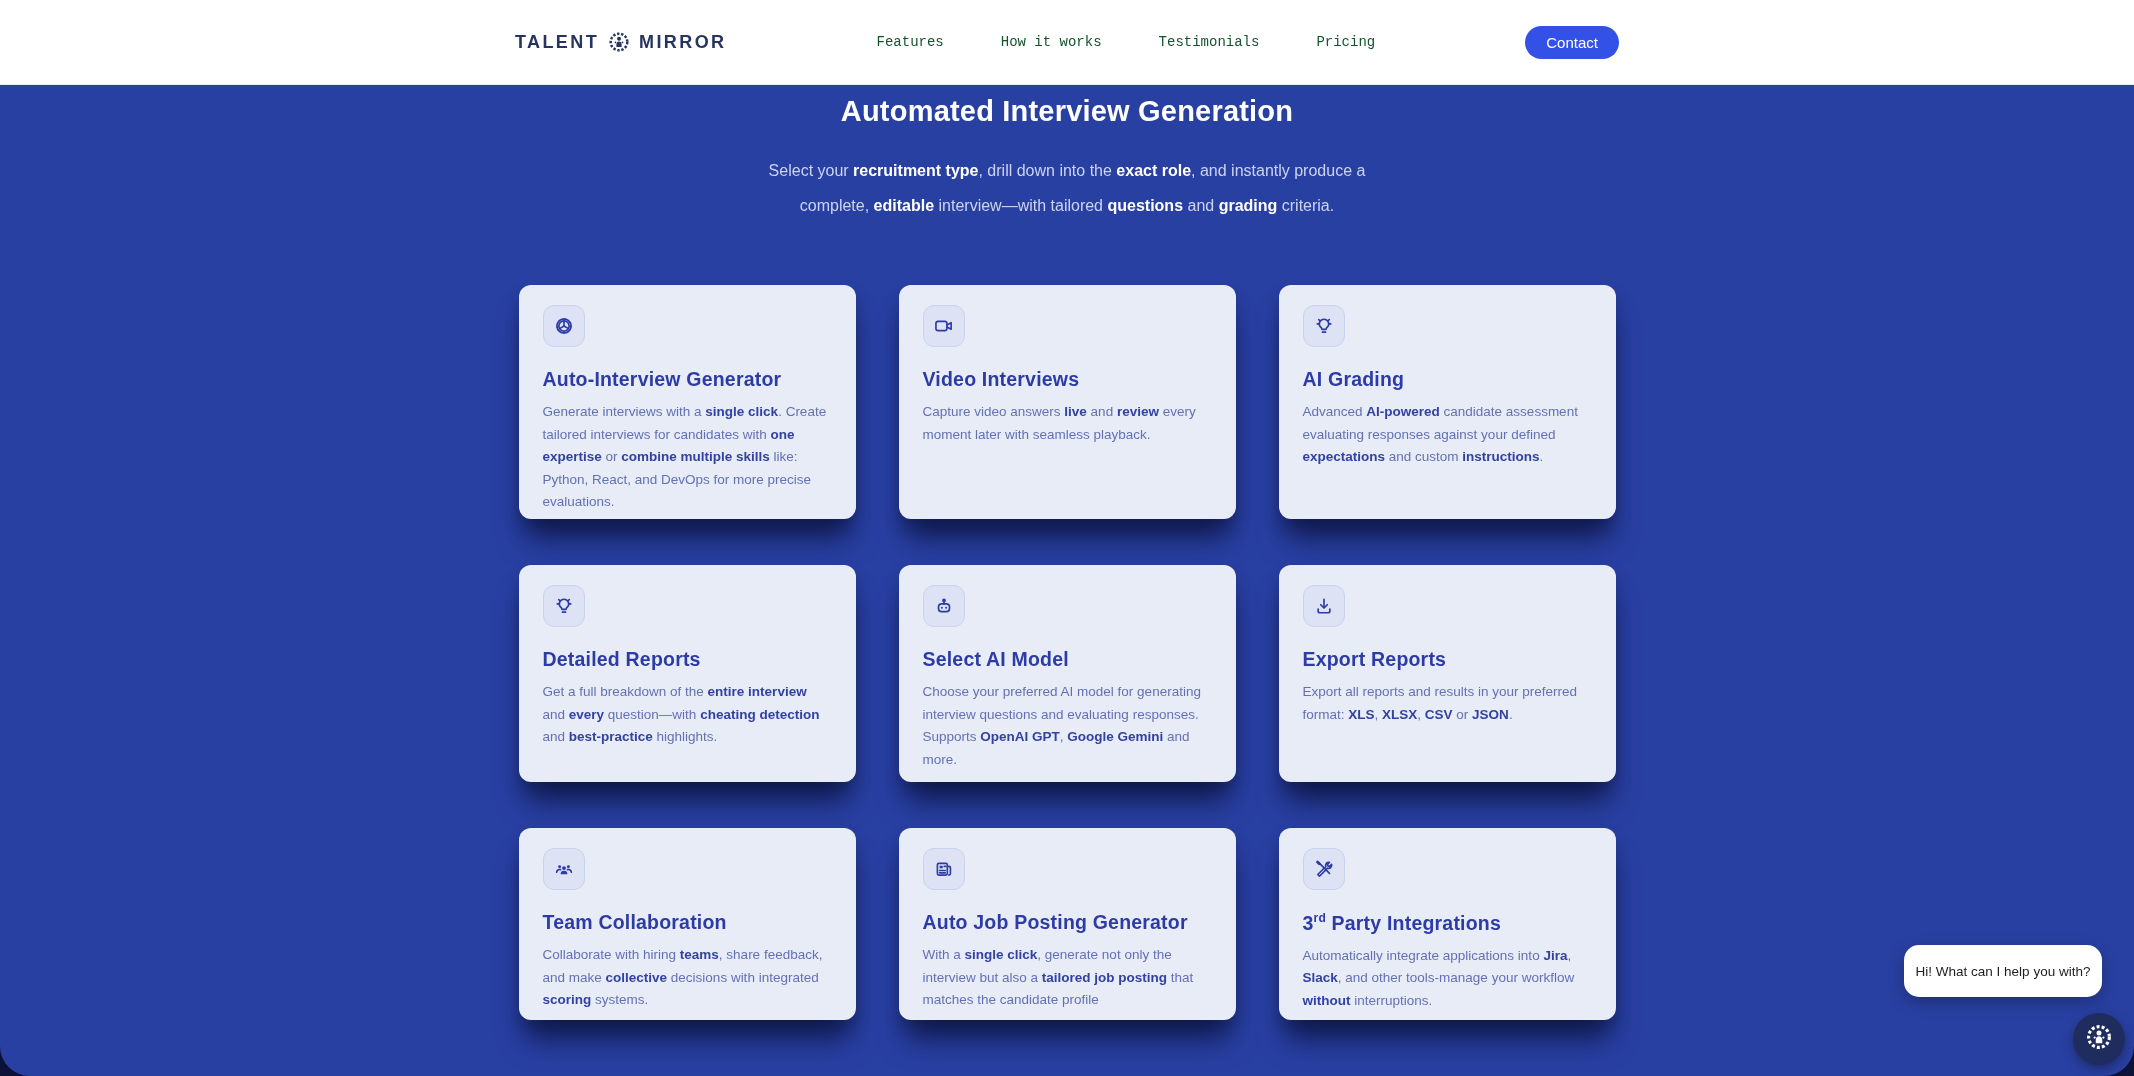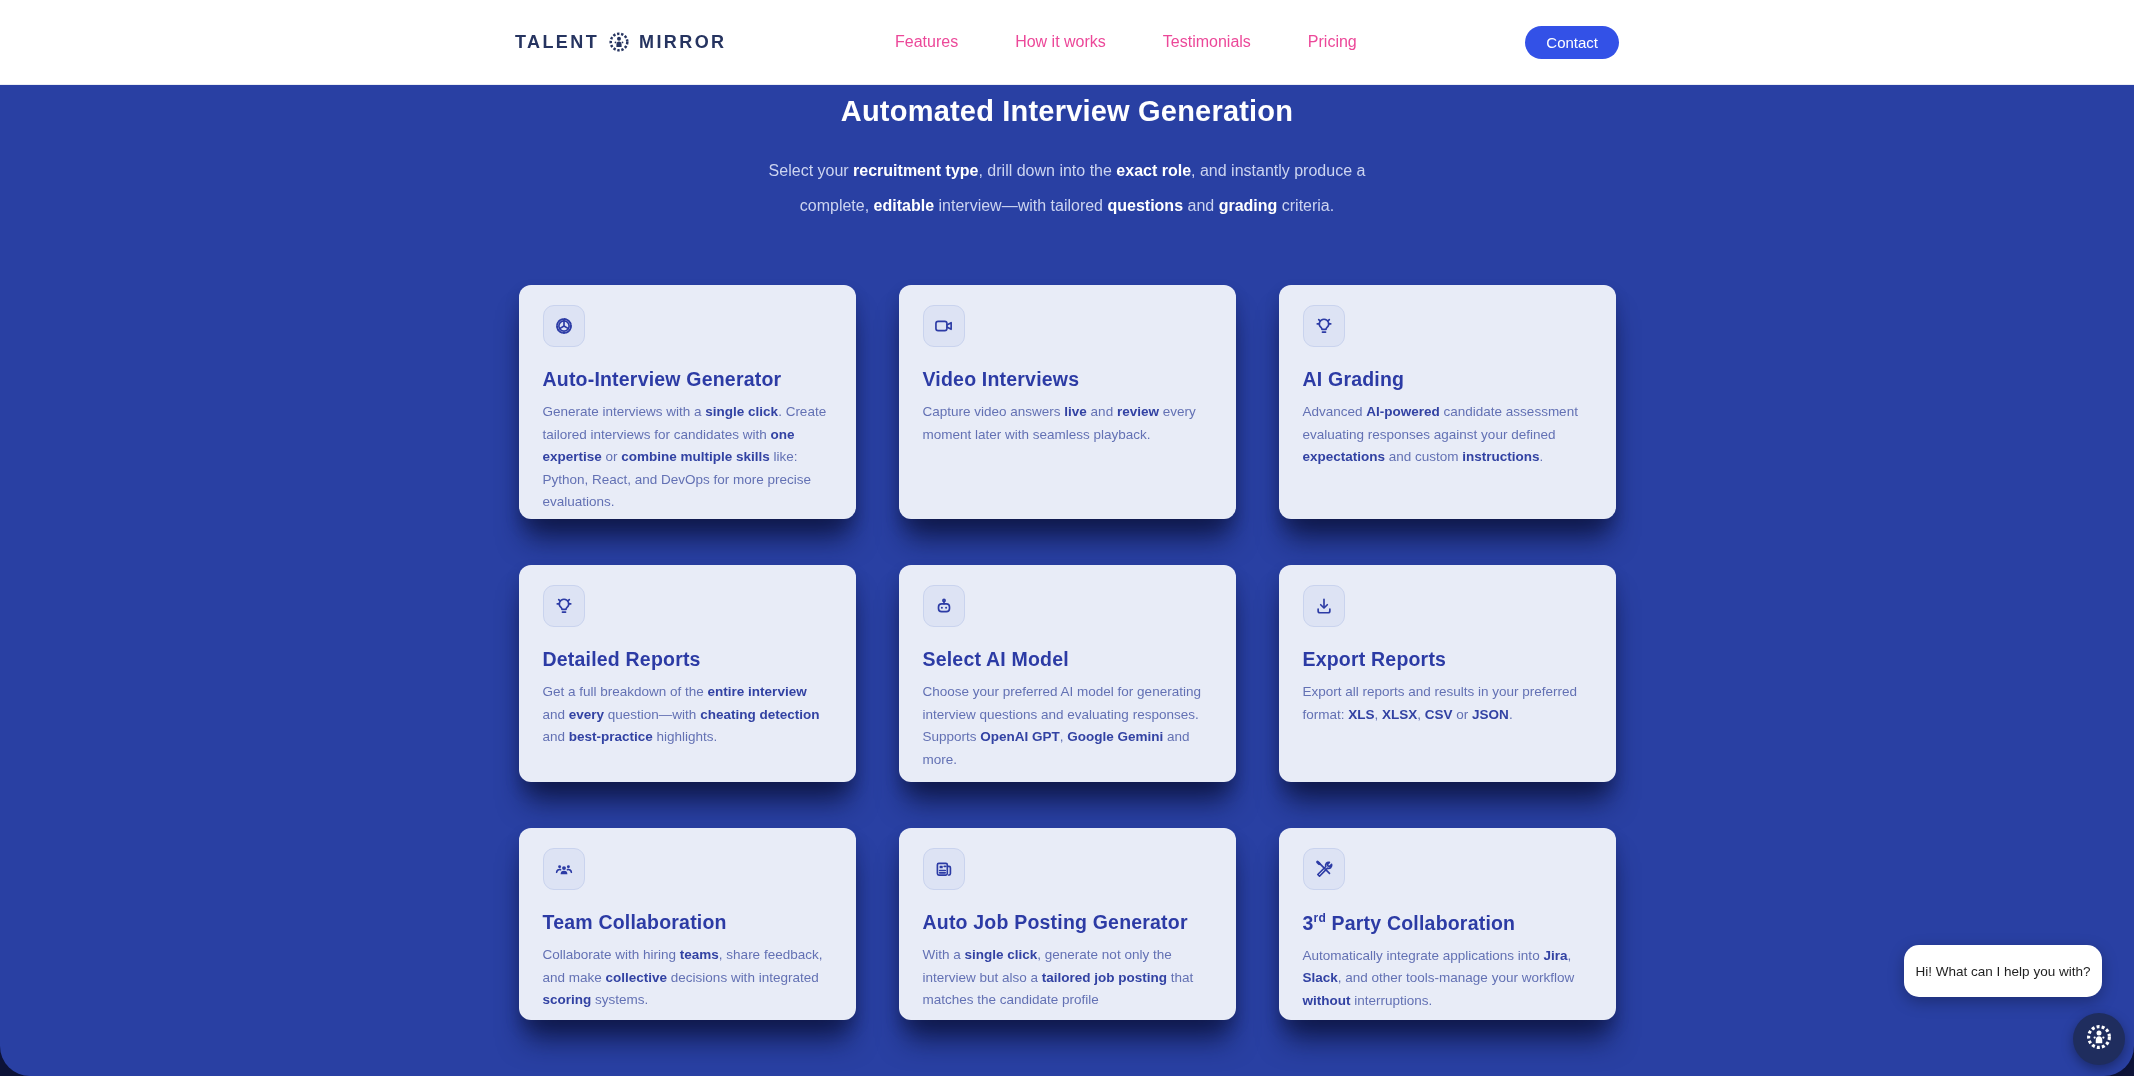--- a/index.html
+++ b/index.html
@@ -22,21 +22,21 @@
     width:1104px; margin:0 auto;
     display:flex; align-items:center; justify-content:space-between;
   }
   .logo {
     display:flex; align-items:center; gap:8px;
     color:#263460; font-size:18px; font-weight:700; letter-spacing:2.4px;
     cursor:pointer;
   }
   .logo svg { display:block; }
   nav { display:flex; gap:57px; align-items:center; }
-  .nav-link { color:#ec4899; font-size:16px; cursor:pointer; }
+  .nav-link { color:#14532d; font-size:14px; cursor:pointer;font-family:Liberation Mono, monospace; }
   .contact-btn {
     background:#3351e7; color:#fff; border:none; cursor:pointer;
     font-family:Liberation Sans, sans-serif; font-size:15px; font-weight:500;
     padding:8px 21px; border-radius:17px;
   }
 
   
   .hero {
     position:relative;
     height:991px;
@@ -250,21 +250,21 @@
     </div>
 
     <div class="card">
       <div class="tile">
         <svg class="icon-svg" width="22" height="22" viewBox="0 0 24 24">
           <path d="M17.9 4.7a3.4 3.4 0 0 0-3.9 4.6L5.2 18l1.9 1.9 8.7-8.8a3.4 3.4 0 0 0 4.5-4.1l-2.2 2.2-1.8-.5-.5-1.8z"></path>
           <path d="M6.3 5 18 16.7"></path>
           <path d="m4.9 4.3 1.9 1.9" stroke-width="3"></path>
         </svg>
       </div>
-      <h3><span>3</span><sup>rd</sup><span> Party Collaboration</span></h3>
+      <h3><span>3</span><sup>rd</sup><span> Party Integrations</span></h3>
       <p><span>Automatically integrate applications into </span><span class="b">Jira</span><span>, </span><span class="b">Slack</span><span>, and other tools-manage your workflow </span><span class="b">without</span><span> interruptions.</span></p>
     </div>
 
   </div>
 </section>
 
 <div class="chat-bubble">Hi! What can I help you with?</div>
 
 <div class="chat-launcher">
   <span>

